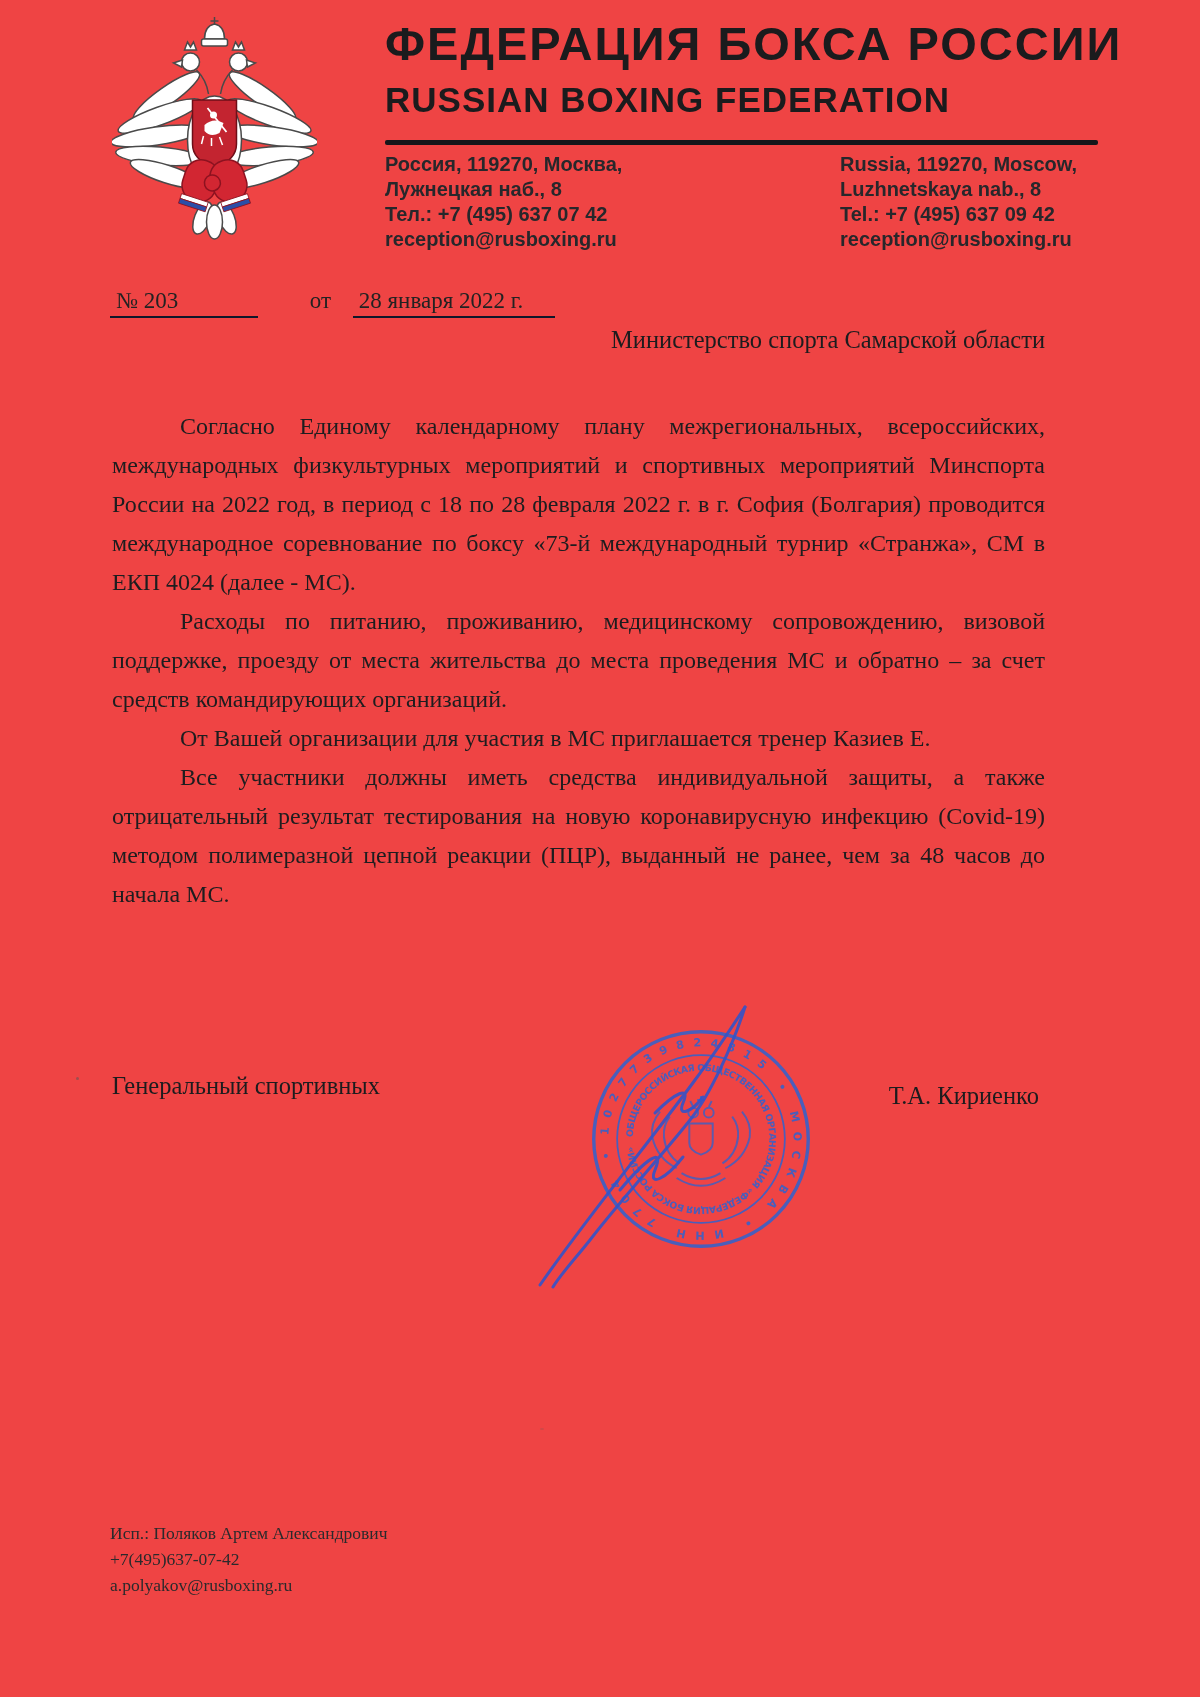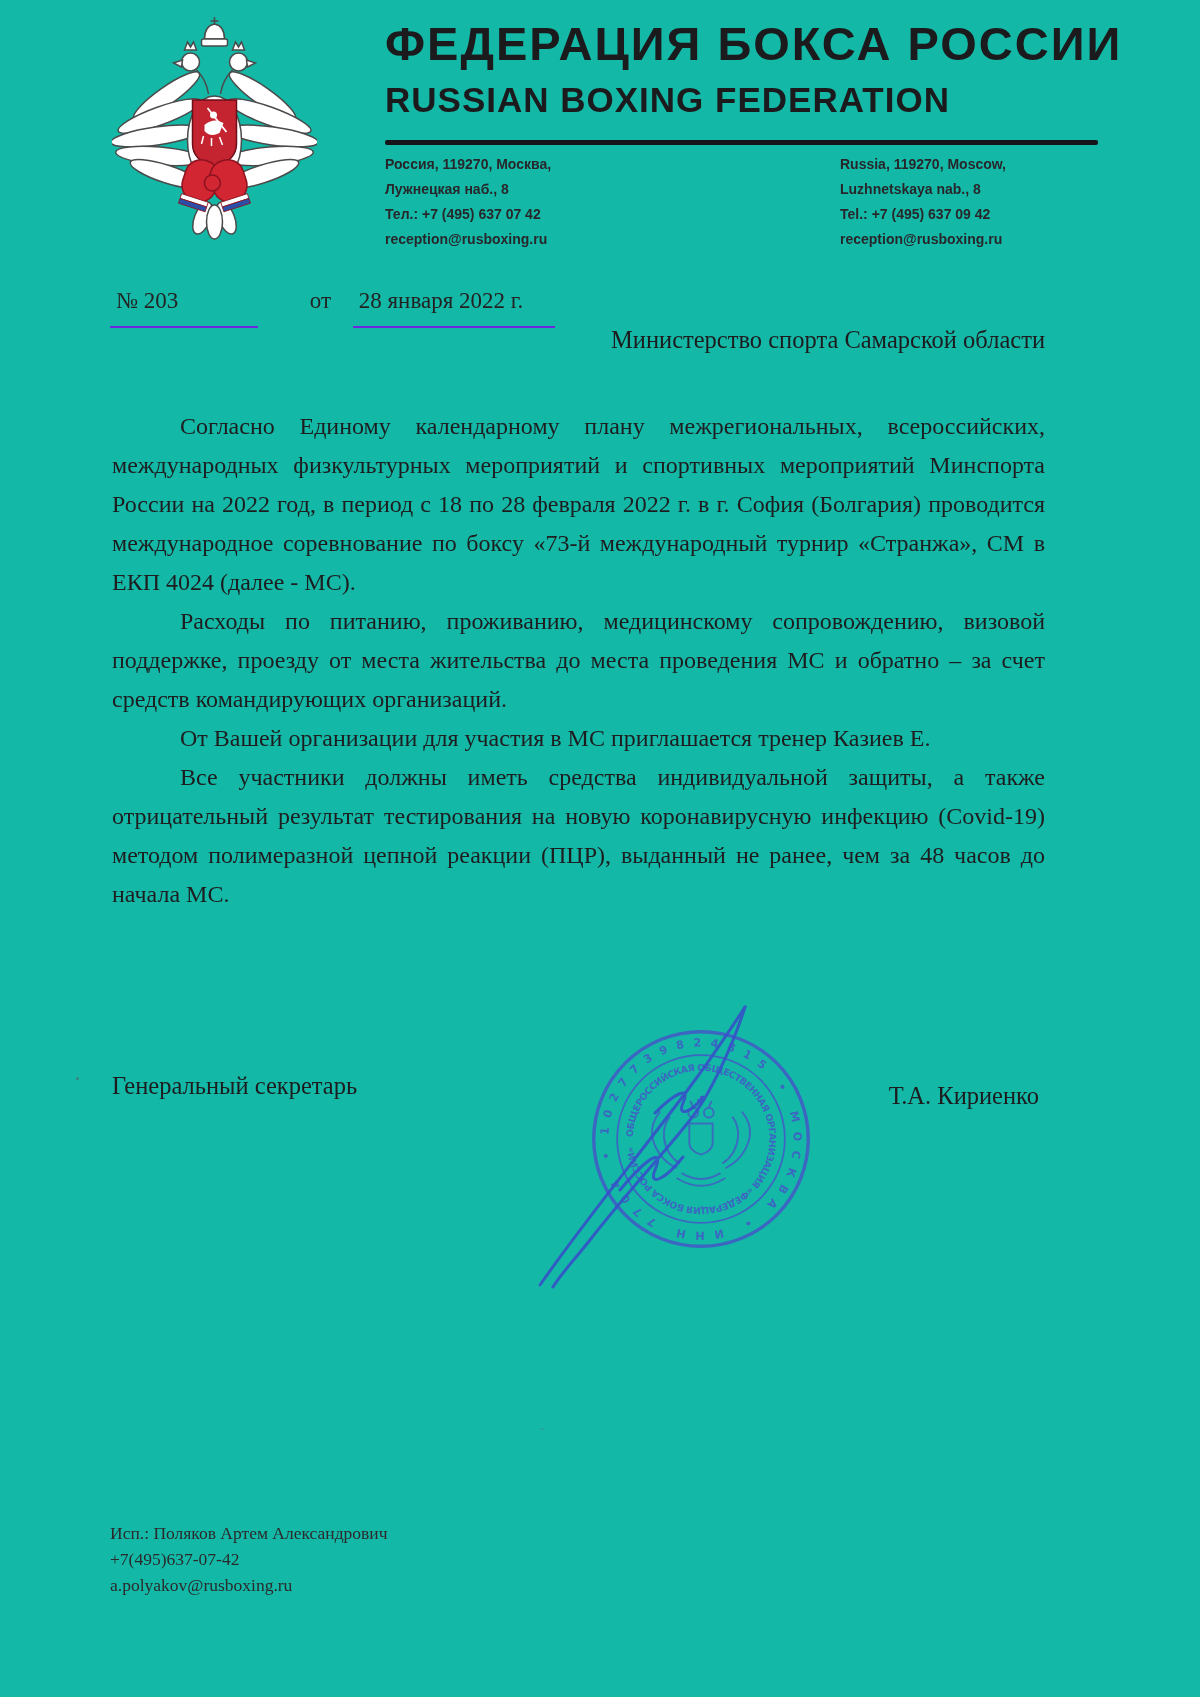--- a/index.html
+++ b/index.html
@@ -1,37 +1,37 @@
 <!DOCTYPE html>
 <html><head>
 <meta charset="utf-8">
 <style>
   html,body{margin:0;padding:0;background:#ffffff;}
   #page{
     position:relative;width:1200px;height:1697px;margin:0 auto;
-    background:#14b8a6;overflow:hidden;
+    background:#ef4444;overflow:hidden;
     font-family:"Liberation Serif", serif;color:#1c1c1e;
   }
   .abs{position:absolute;}
 
   
   .logo{left:112px;top:12px;width:205px;height:238px;}
   .titles{left:385px;top:16px;width:720px;white-space:nowrap;
     font-family:"Liberation Sans", sans-serif;font-weight:bold;color:#1b1b1d;}
   .title-ru{font-size:47px;letter-spacing:2px;line-height:56px;}
   .title-en{font-size:35px;letter-spacing:1px;line-height:56px;}
   .divider{left:385px;top:140px;width:713px;height:5px;background:#16161a;border-radius:2px;}
   .addr{font-family:"Liberation Sans", sans-serif;font-weight:bold;
-    font-size:14px;line-height:25px;color:#27272b;}
+    font-size:20px;line-height:25px;color:#27272b;}
   .addr-ru{left:385px;top:152px;}
   .addr-en{left:840px;top:152px;}
 
   
   .ref{left:110px;top:250px;font-size:23px;color:#222;}
-  .ref .u{display:inline-block;border-bottom:2px solid #6d28d9;padding-bottom:12px;}
+  .ref .u{display:inline-block;border-bottom:2px solid #0f172a;padding-bottom:2px;}
   .ref-num{min-width:142px;padding-left:6px;}
   .ref-ot{display:inline-block;margin:0 16px 0 46px;}
   .ref-date{min-width:180px;padding-left:6px;padding-right:16px;margin-top:38px;}
 
   
   .recipient{left:112px;top:326px;width:933px;text-align:right;font-size:24.5px;}
   .body-text{left:112px;top:407px;width:933px;font-size:24px;line-height:39px;
     text-align:justify;color:#1d1d1f;}
   .body-text p{margin:0;text-indent:68px;}
 
@@ -143,21 +143,21 @@
   <div class="abs recipient">Министерство спорта Самарской области</div>
 
   <div class="abs body-text">
     <p>Согласно Единому календарному плану межрегиональных, всероссийских, международных физкультурных мероприятий и спортивных мероприятий Минспорта России на 2022 год, в период с 18 по 28 февраля 2022 г. в г. София (Болгария) проводится международное соревнование по боксу «73-й международный турнир «Странжа», СМ в ЕКП 4024 (далее - МС).</p>
     <p>Расходы по питанию, проживанию, медицинскому сопровождению, визовой поддержке, проезду от места жительства до места проведения МС и обратно – за счет средств командирующих организаций.</p>
     <p>От Вашей организации для участия в МС приглашается тренер Казиев Е.</p>
     <p>Все участники должны иметь средства индивидуальной защиты, а также отрицательный результат тестирования на новую коронавирусную инфекцию (Covid-19) методом полимеразной цепной реакции (ПЦР), выданный не ранее, чем за 48 часов до начала МС.</p>
   </div>
 
   <div class="abs signoff">
-    <span class="signoff-title">Генеральный секретарь</span>
+    <span class="signoff-title">Генеральный спортивных</span>
     <span class="signoff-name">Т.А. Кириенко</span>
   </div>
 
   <svg class="abs stamp" viewBox="0 0 240 240">
     <circle cx="120" cy="120" r="110" fill="none" stroke="#3e60c4" stroke-width="3.5"></circle>
     <circle cx="120" cy="120" r="86" fill="none" stroke="#3e60c4" stroke-width="1.8"></circle>
     <defs>
       <path id="ringOuter" d="M 25,120 A 95,95 0 1 1 215,120 A 95,95 0 1 1 25,120" fill="none"></path>
       <path id="ringInner" d="M 50,120 A 70,70 0 1 1 190,120 A 70,70 0 1 1 50,120" fill="none"></path>
     </defs>

